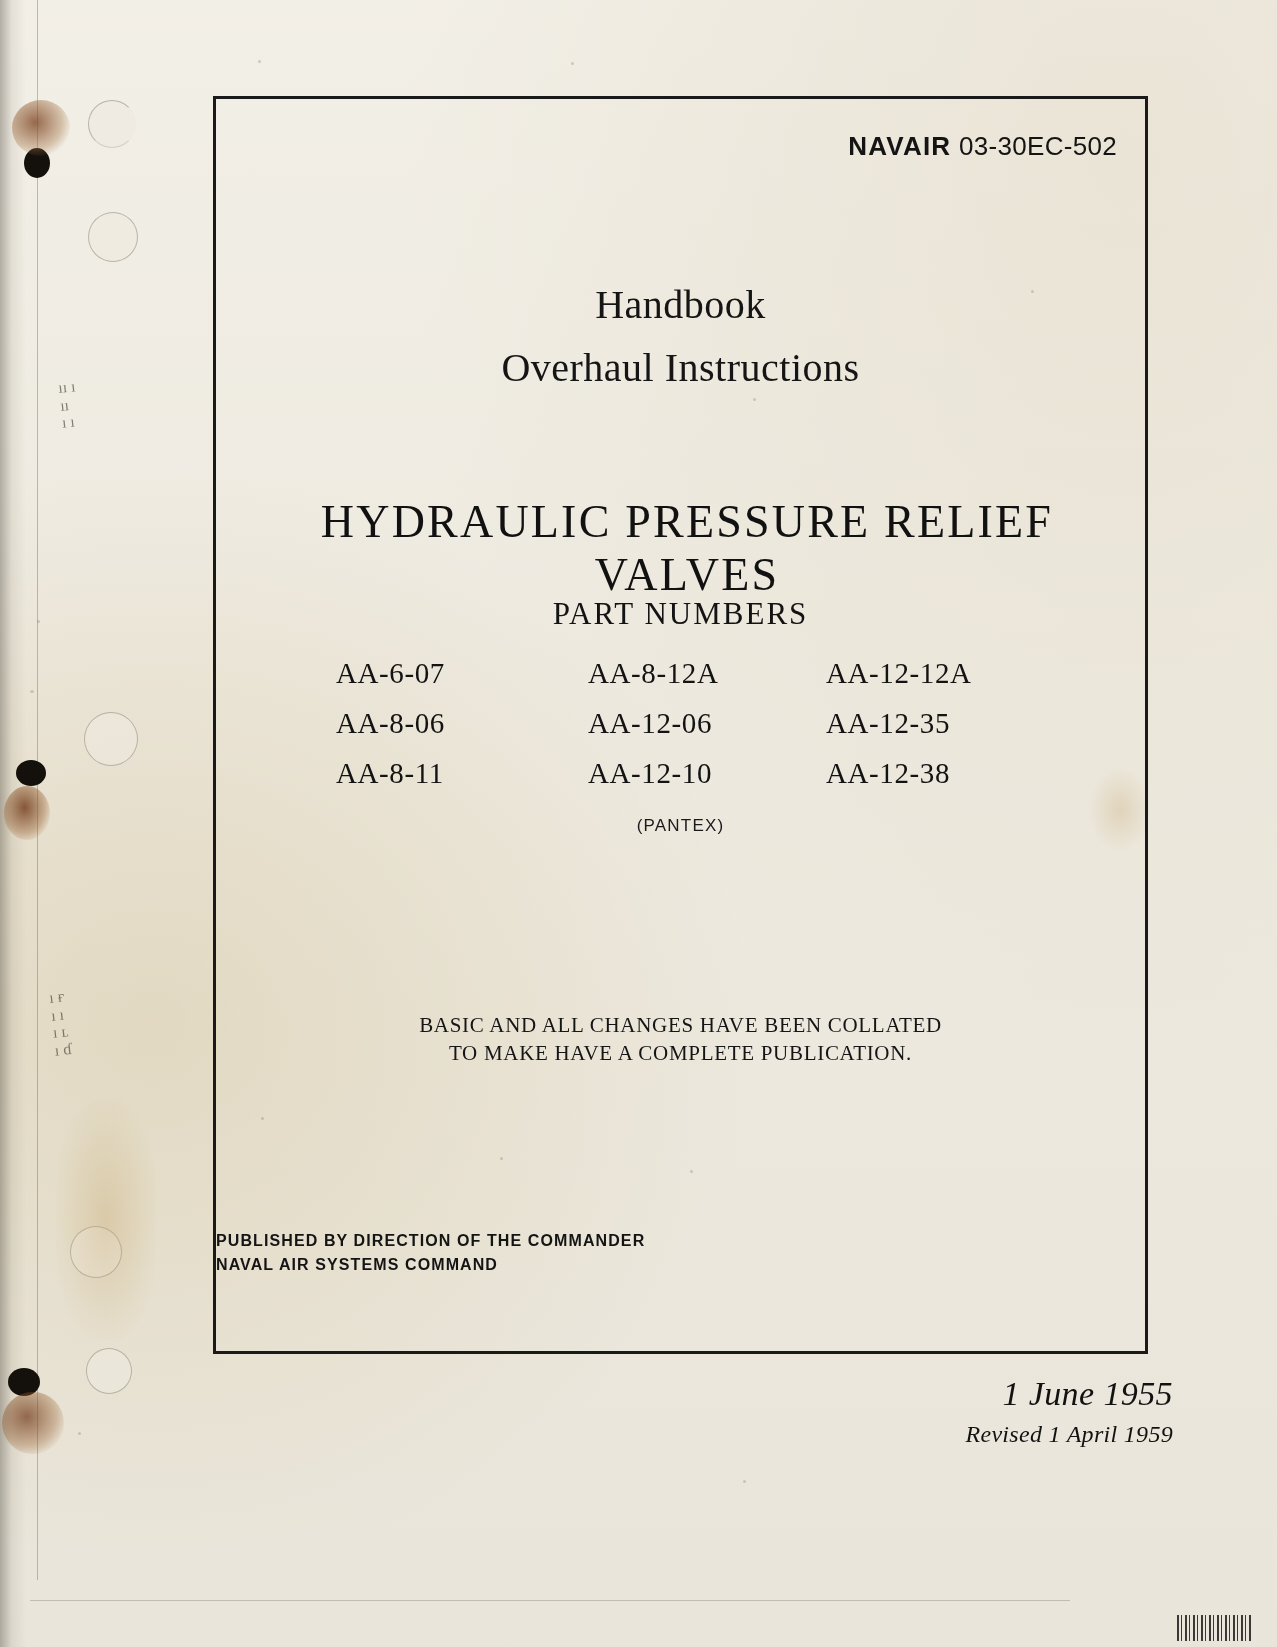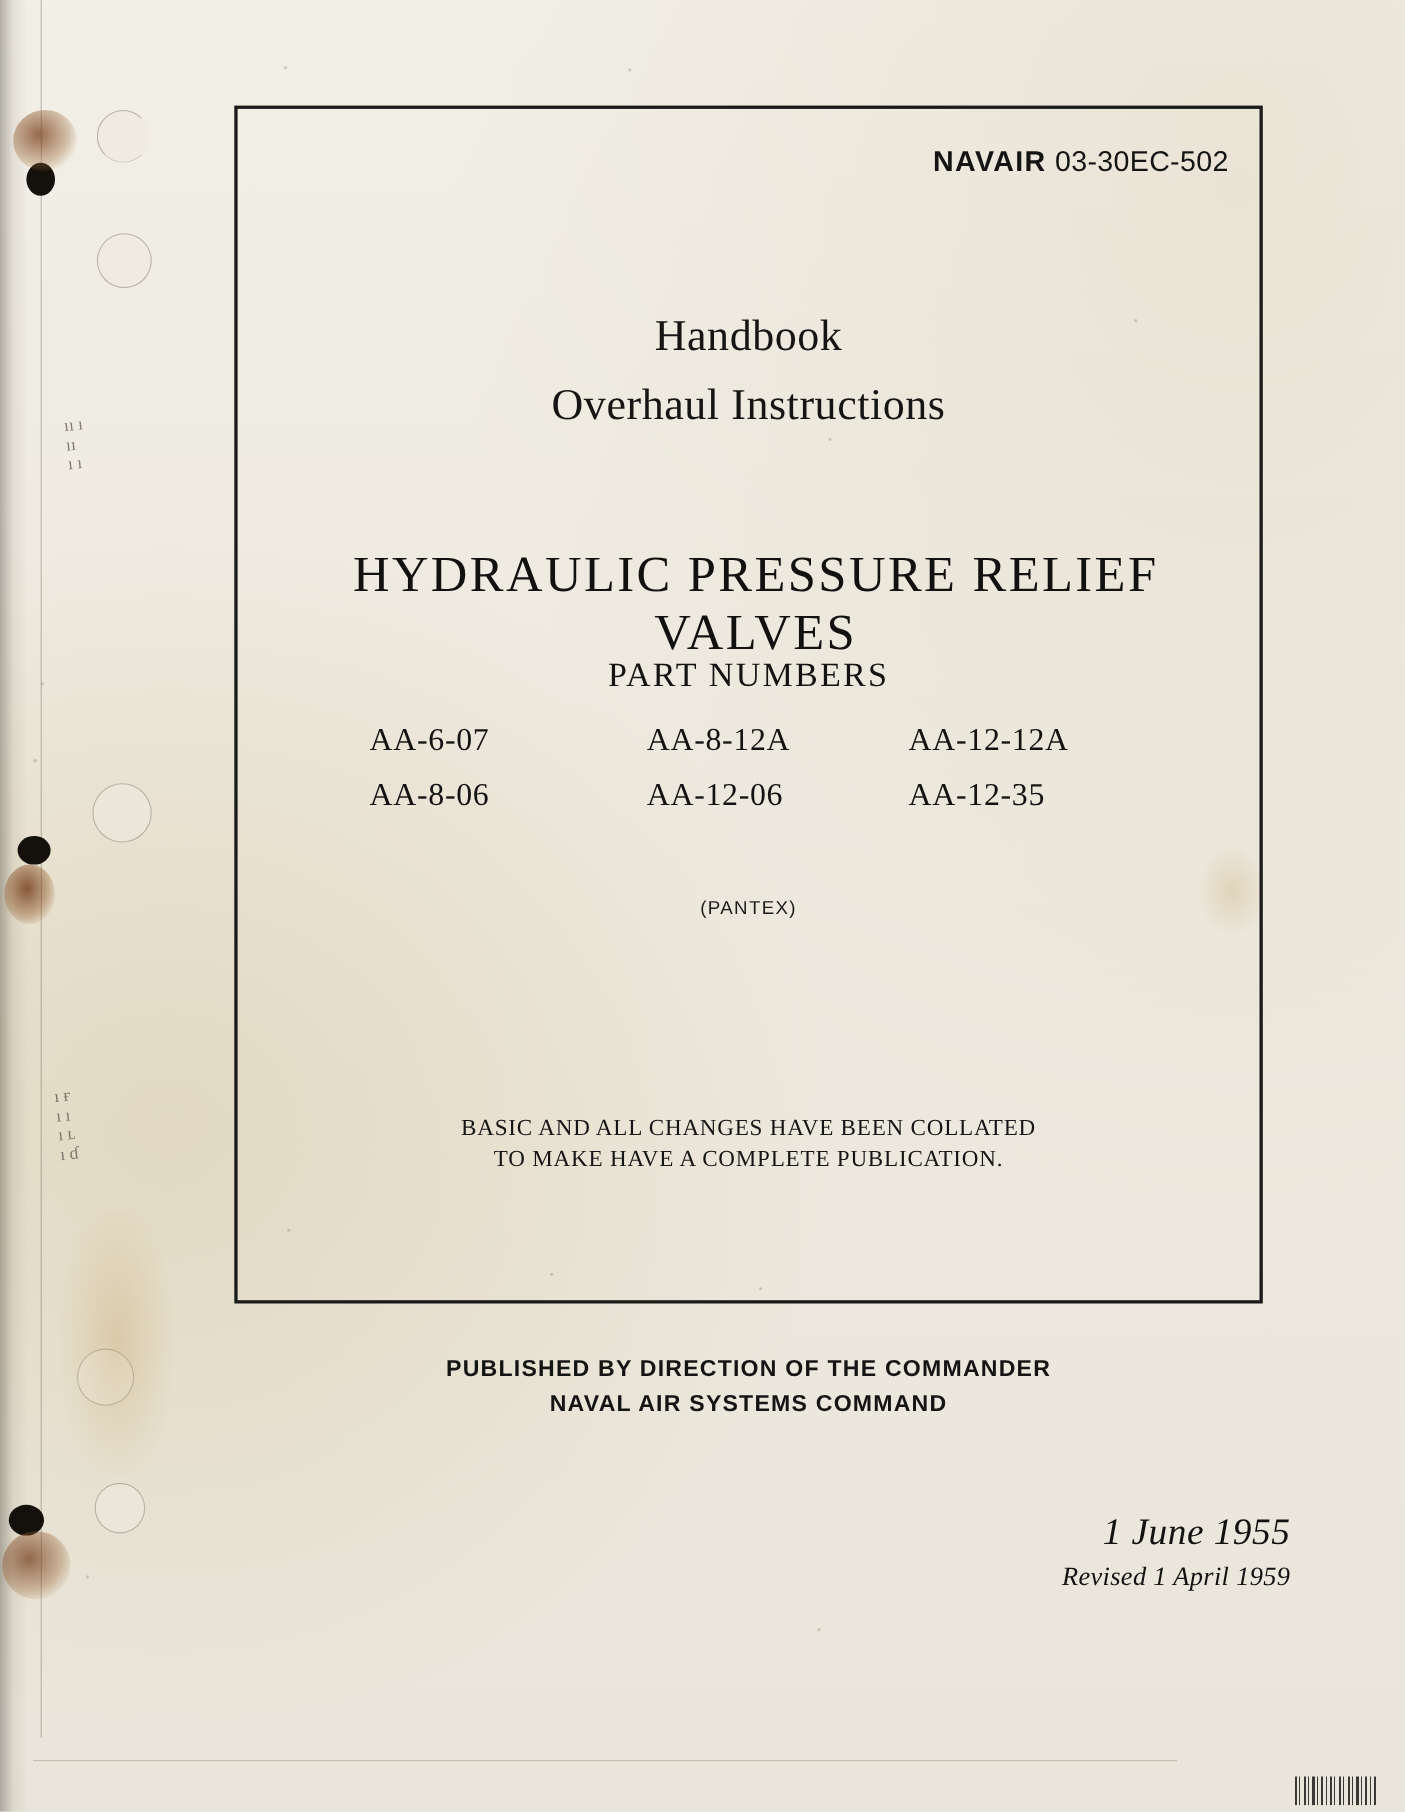--- a/index.html
+++ b/index.html
@@ -73,21 +73,21 @@
     position: absolute;
     border-radius: 50%;
   }
 
   
   .frame {
     position: absolute;
     left: 213px;
     top: 96px;
     width: 935px;
-    height: 1089px;
+    height: 1258px;
     border: 3px solid #1a1a1a;
     box-sizing: border-box;
   }
   .frame-inner {
     position: absolute;
     left: 0; top: 0; right: 0; bottom: 0;
     padding: 0;
   }
 
   .navair {
@@ -186,24 +186,24 @@
     font-size: 21px;
     letter-spacing: 0.7px;
     line-height: 1.35;
   }
   .collated .l1, .collated .l2 { display: block; }
 
   .published {
     position: absolute;
     left: 0; right: 0;
     top: 1130px;
-    text-align: center;
+    text-align: left;
     font-family: "Liberation Sans", sans-serif;
     font-weight: 700;
-    font-size: 21px;
+    font-size: 16px;
     letter-spacing: 1.1px;
     color: #141414;
     line-height: 1.5;
   }
   .published span { display: block; }
 
   .date-block {
     position: absolute;
     right: 104px;
     top: 1375px;
@@ -305,20 +305,25 @@
             <tr>
           <td class="pn-c0">AA-6-07</td>
           <td class="pn-c1">AA-8-12A</td>
           <td class="pn-c2">AA-12-12A</td>
         </tr>
         <tr>
           <td class="pn-c0">AA-8-06</td>
           <td class="pn-c1">AA-12-06</td>
           <td class="pn-c2">AA-12-35</td>
         </tr>
+        <tr>
+          <td class="pn-c0">AA-8-11</td>
+          <td class="pn-c1">AA-12-10</td>
+          <td class="pn-c2">AA-12-38</td>
+        </tr>
       </tbody>
         </table>
 
       <div class="pantex">(PANTEX)</div>
 
       <div class="collated">
         <span class="l1">BASIC AND ALL CHANGES HAVE BEEN COLLATED</span>
         <span class="l2">TO MAKE HAVE A COMPLETE PUBLICATION.</span>
       </div>
 

